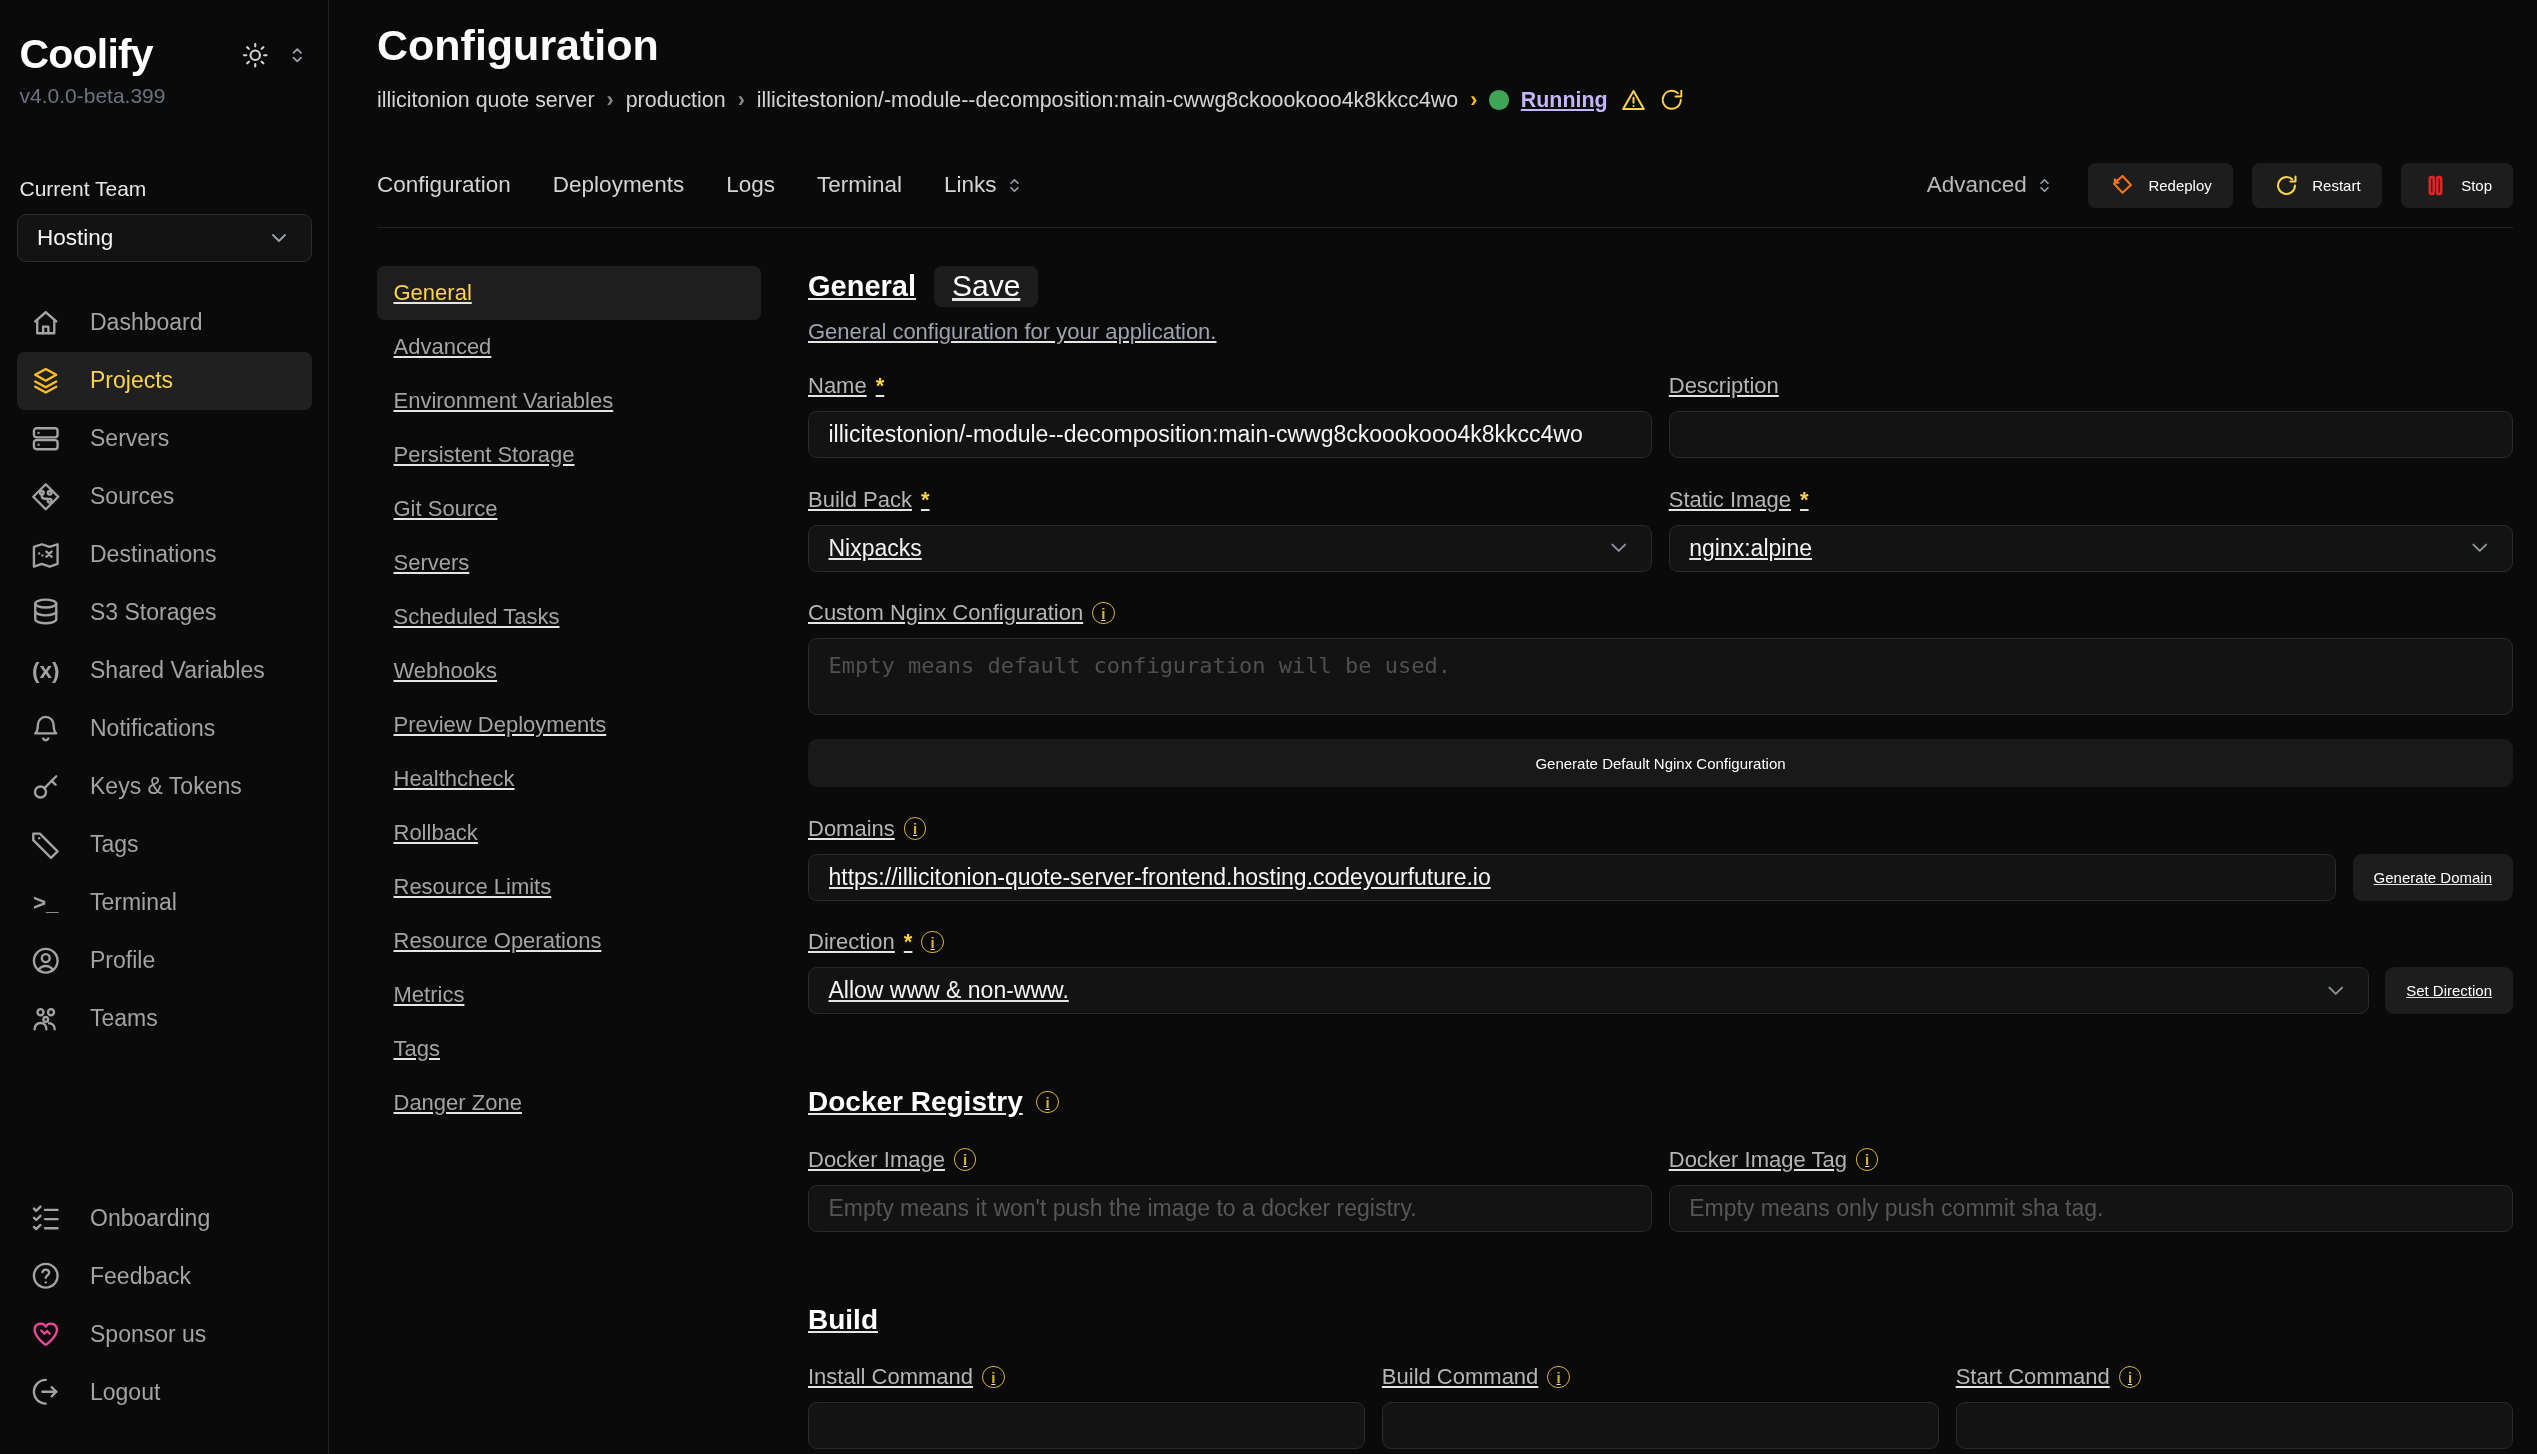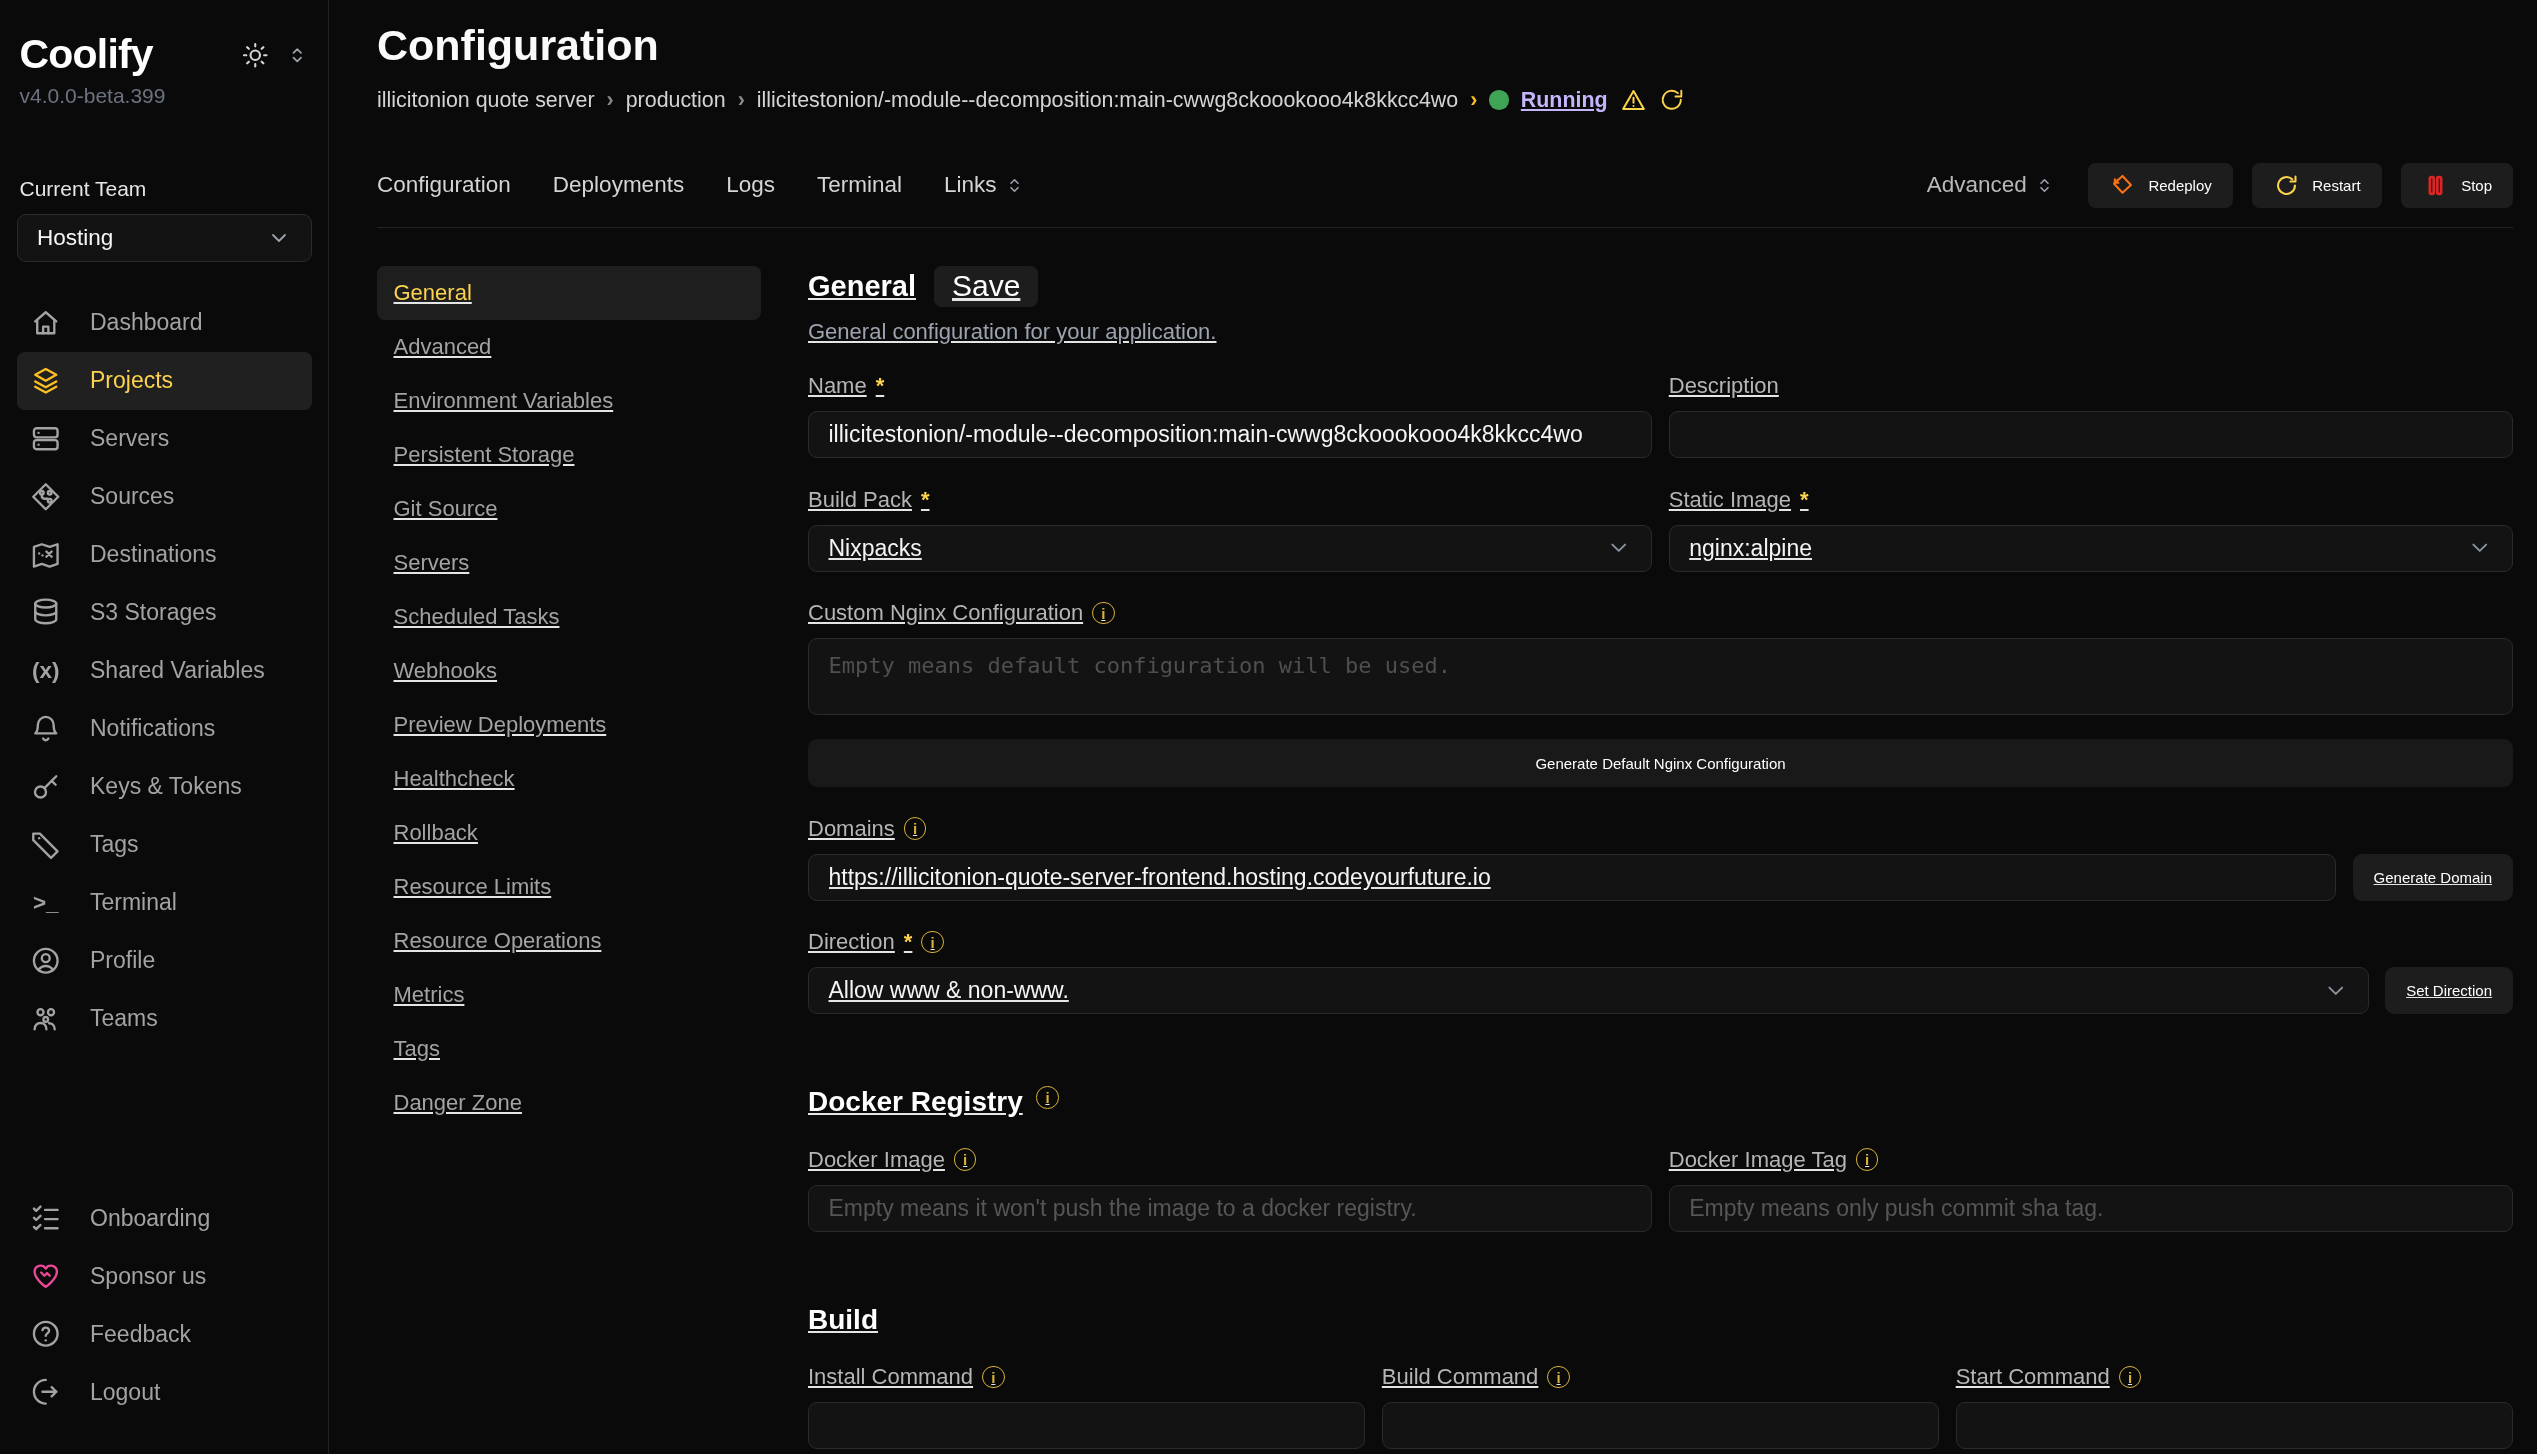--- a/index.html
+++ b/index.html
@@ -105,21 +105,21 @@
   textarea.tarea {
     width:100%; height:77px; background:#131313; border:1.5px solid #2a2a2a; border-radius:9px;
     color:#f5f5f5; padding:13.5px 19.5px; font-size:22px; resize:none; outline:none;
     font-family:"DejaVu Sans Mono","Liberation Mono",monospace;
   }
   textarea.tarea::placeholder { color:#4f4f4f; }
   .wide-btn { width:100%; justify-content:center; margin-top:18px; height:48px; background:#191919; border-radius:9px; }
   .inline-row { display:flex; gap:16.5px; }
   .inline-row .grow { flex:1; }
   .side-btn { flex:none; border-radius:9px; height:47px; }
-  .h2row { display:flex; gap:13.5px; margin-top:72px; }
+  .h2row { display:flex; align-items:center; gap:13.5px; margin-top:72px; }
   .h2row h2 { font-size:28px; font-weight:700; color:#ffffff; }
 </style>
 </head>
 <body>
 
 <aside class="sidebar">
   <div class="brand-row">
     <div>
       <div class="brand">Coolify</div>
     </div>
@@ -281,38 +281,38 @@
         <span class="icon">
           <svg viewBox="0 0 24 24" fill="none" stroke="currentColor" stroke-width="1.8" stroke-linecap="round" stroke-linejoin="round">
             <path d="m3 5 1.7 1.7L8 3.5"></path>
             <path d="m3 12 1.7 1.7L8 10.5"></path>
             <path d="m3 19 1.7 1.7L8 17.5"></path>
             <path d="M11.5 6H21M11.5 13H21M11.5 20H21"></path>
           </svg>
         </span>
         <span>Onboarding</span>
       </div>
-      <div class="nav-item pink">
-        <span class="icon">
-          <svg viewBox="0 0 24 24" fill="none" stroke="currentColor" stroke-width="1.8" stroke-linecap="round" stroke-linejoin="round">
-            <path d="M12 20.5S3.5 14.5 3.5 9a4.6 4.6 0 0 1 8.5-2.5A4.6 4.6 0 0 1 20.5 9c0 5.5-8.5 11.5-8.5 11.5z"></path>
-            <path d="m8.5 9.5 2.5 2.5 2-2 2 2"></path>
-          </svg>
-        </span>
-        <span>Sponsor us</span>
-      </div>
       <div class="nav-item">
         <span class="icon">
           <svg viewBox="0 0 24 24" fill="none" stroke="currentColor" stroke-width="1.8" stroke-linecap="round" stroke-linejoin="round">
             <circle cx="12" cy="12" r="9"></circle>
             <path d="M9.5 9.2a2.6 2.6 0 0 1 5.1.6c0 1.7-2.6 2.2-2.6 3.7"></path>
             <path d="M12 17h.01"></path>
           </svg>
         </span>
         <span>Feedback</span>
+      </div>
+      <div class="nav-item pink">
+        <span class="icon">
+          <svg viewBox="0 0 24 24" fill="none" stroke="currentColor" stroke-width="1.8" stroke-linecap="round" stroke-linejoin="round">
+            <path d="M12 20.5S3.5 14.5 3.5 9a4.6 4.6 0 0 1 8.5-2.5A4.6 4.6 0 0 1 20.5 9c0 5.5-8.5 11.5-8.5 11.5z"></path>
+            <path d="m8.5 9.5 2.5 2.5 2-2 2 2"></path>
+          </svg>
+        </span>
+        <span>Sponsor us</span>
       </div>
       <div class="nav-item">
         <span class="icon">
           <svg viewBox="0 0 24 24" fill="none" stroke="currentColor" stroke-width="1.8" stroke-linecap="round" stroke-linejoin="round">
             <path d="M12 3a9 9 0 1 0 0 18"></path>
             <path d="M9.5 12H20"></path>
             <path d="m16.5 8.5 3.5 3.5-3.5 3.5"></path>
           </svg>
         </span>
         <span>Logout</span>

